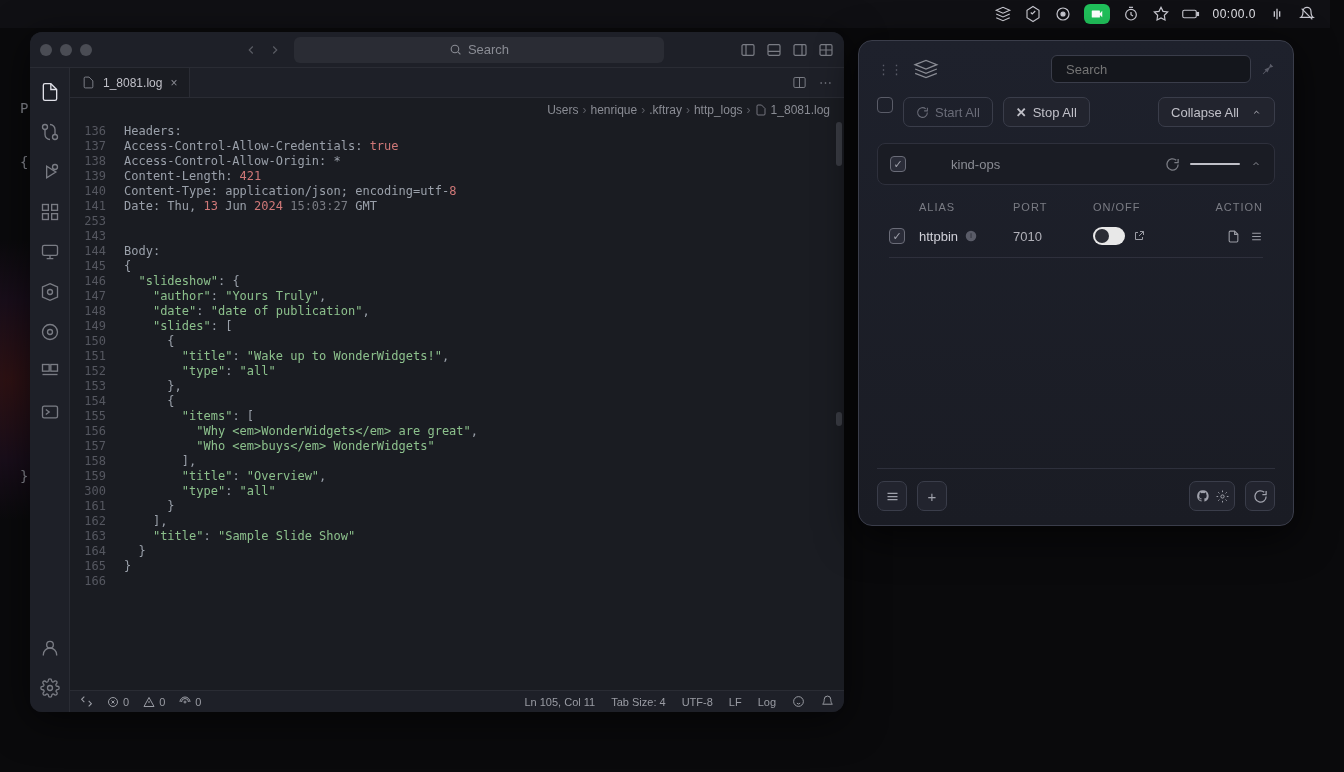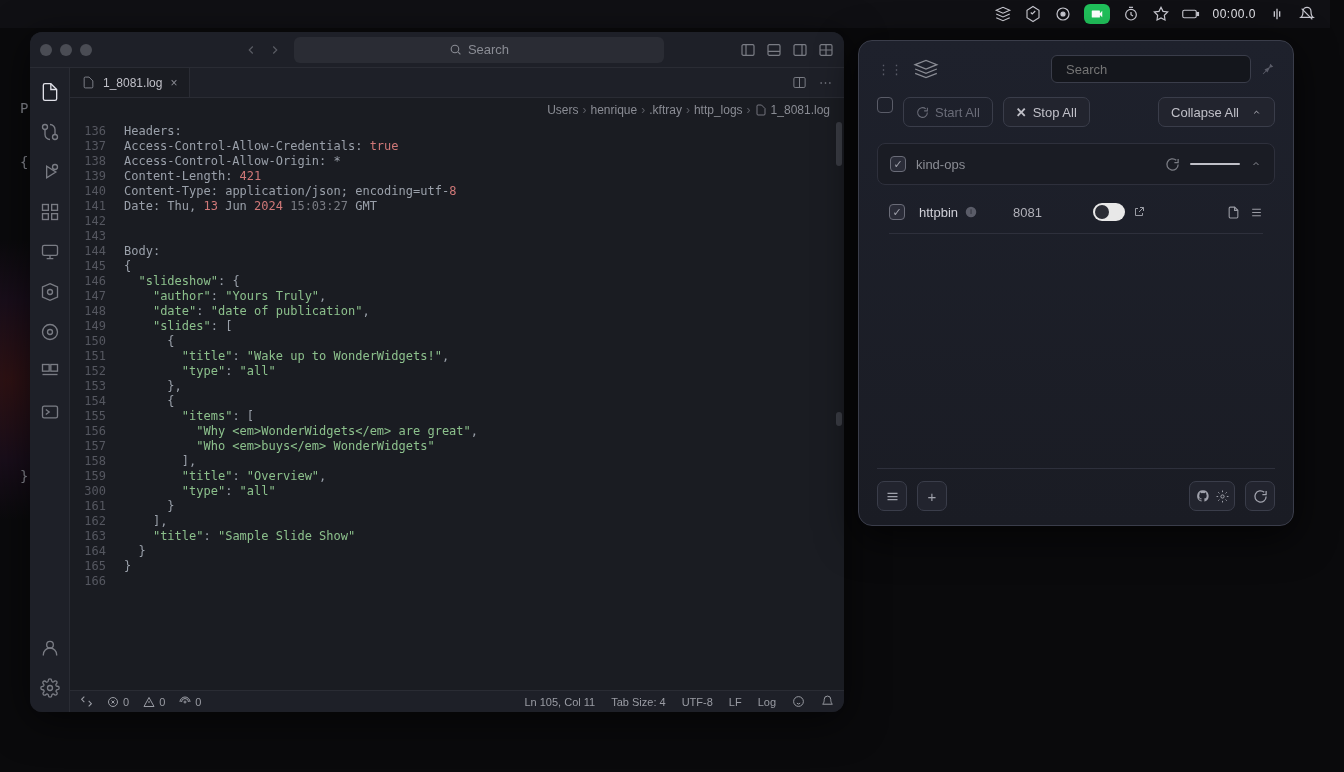--- a/index.html
+++ b/index.html
@@ -148,21 +148,21 @@
   .btn.ghost { background: transparent; color: #6a6c78; }
   .btn .x { font-weight: bold; }
   .collapse { margin-left: auto; gap: 12px; }
   .group {
     background: #1a1c24; border: 1px solid #2e303c; border-radius: 8px;
     padding: 0; margin-bottom: 10px;
   }
   .group-header {
     height: 40px; display: flex; align-items: center; gap: 10px; padding: 0 12px;
   }
-  .group-title { color: #8a8c94; }
+  .group-title { color: #8a8c94; margin-left: 35px; }
   .group-header .refresh { margin-left: auto; color: #7a7c84; cursor: pointer; }
   .group-header .line { width: 50px; height: 2px; background: #c0c0c8; border-radius: 1px; }
   .group-header .chev { color: #8a8c94; }
   .thead {
     display: grid; grid-template-columns: 30px 1fr 80px 90px 80px;
     font-size: 11px; letter-spacing: 1px; color: #7a7c84; padding: 6px 12px;
   }
   .thead div { text-transform: uppercase; }
   .row {
     display: grid; grid-template-columns: 30px 1fr 80px 90px 80px;
@@ -431,21 +431,21 @@
       </div>
 
       <div class="editor">
         <div class="gutter" id="gutter">
             <div>136</div>
             <div>137</div>
             <div>138</div>
             <div>139</div>
             <div>140</div>
             <div>141</div>
-            <div>142</div>
+            <div>253</div>
             <div>143</div>
             <div>144</div>
             <div>145</div>
             <div>146</div>
             <div>147</div>
             <div>148</div>
             <div>149</div>
             <div>150</div>
             <div>151</div>
             <div>152</div>
@@ -576,33 +576,40 @@
         </span>
       <span class="line"></span>
       <span class="chev">
           <svg width="12" height="12" viewBox="0 0 24 24" fill="none" stroke="currentColor" stroke-width="2">
             <path d="M7 14l5-5 5 5"></path>
           </svg>
         </span>
     </div>
   </div>
 
+  <div class="thead">
+    <div></div>
+    <div>Alias</div>
+    <div>Port</div>
+    <div>On/Off</div>
+    <div style="text-align:right">Action</div>
+  </div>
 
   <div class="row">
     <span class="chk on"></span>
     <div class="alias">
       <span>httpbin</span>
       <span class="info">
           <svg width="14" height="14" viewBox="0 0 24 24" fill="currentColor">
             <circle cx="12" cy="12" r="9" fill="#5a5c68"></circle>
             <text x="12" y="16" text-anchor="middle" font-size="12" fill="#1a1c24">i</text>
           </svg>
         </span>
     </div>
-    <div class="port">8081</div>
+    <div class="port">7010</div>
     <div style="display:flex;align-items:center;gap:8px">
       <span class="toggle"></span>
       <span style="color:#9a9ca4">
           <svg width="12" height="12" viewBox="0 0 24 24" fill="none" stroke="currentColor" stroke-width="2">
             <path d="M14 3h7v7M21 3l-9 9M10 5H5v14h14v-5"></path>
           </svg>
         </span>
     </div>
     <div class="row-actions">
       <span>

